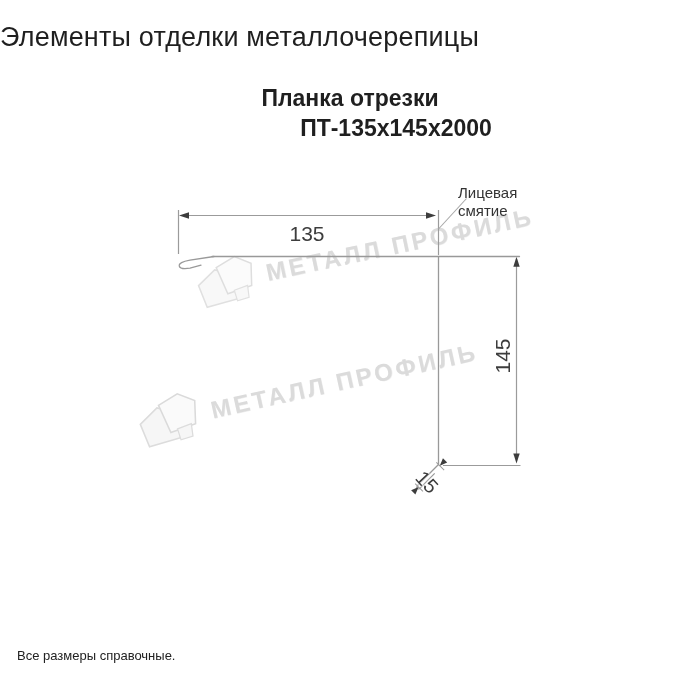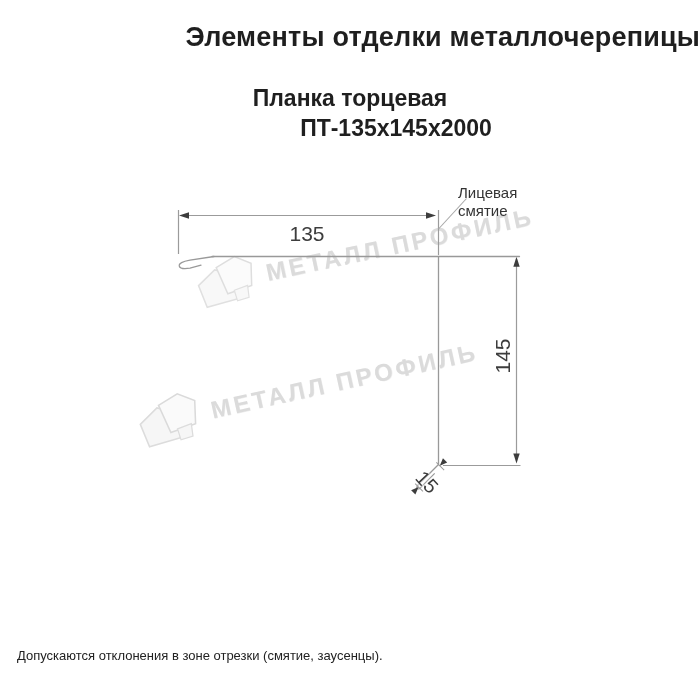--- a/index.html
+++ b/index.html
@@ -8,22 +8,22 @@
     position: relative;
     width: 700px; height: 700px;
     background: #ffffff;
     font-family: "Liberation Sans", "DejaVu Sans", sans-serif;
     overflow: hidden;
   }
   .abs { position: absolute; }
 
   .page-title {
     top: 22px; left: 0; width: 700px;
-    text-align: right;
-    font-size: 27px; font-weight: 700; color: #1f1f1f;
+    text-align: left;
+    font-size: 27px; font-weight: 400; color: #1f1f1f;
     letter-spacing: 0.2px;
   }
   .product-name {
     top: 85px; left: 0; width: 700px;
     text-align: center;
     font-size: 23px; font-weight: 700; color: #1f1f1f;
   }
   .product-code {
     top: 115px; left: 0; width: 700px;
     text-align: center;
@@ -65,21 +65,21 @@
 
   .footer-notes {
     left: 17px; top: 646px; width: 640px;
     font-size: 13px; line-height: 19px; color: #222222;
   }
 </style>
 </head>
 <body>
 
 <div class="abs page-title">Элементы отделки металлочерепицы</div>
-<div class="abs product-name">Планка торцевая</div>
+<div class="abs product-name">Планка отрезки</div>
 <div class="abs product-code">ПТ-135х145х2000</div>
 
 <div class="abs watermark watermark-a">
   <svg width="62" height="50" viewBox="0 0 62 50">
     <polygon points="2,23 21,11 39,19 37,44 6,46" fill="#f8f8f8" stroke="#e0e0e0" stroke-width="1.5"></polygon>
     <polygon points="23,9 43,2 58,12 54,34 29,37" fill="#fbfbfb" stroke="#dedede" stroke-width="1.5"></polygon>
     <polygon points="36,35 50,33 49,45 37,46" fill="#f8f8f8" stroke="#e0e0e0" stroke-width="1.2"></polygon>
   </svg>
   <span class="watermark-text">МЕТАЛЛ ПРОФИЛЬ</span>
 </div>
@@ -131,14 +131,14 @@
 <div class="abs dim-label dim-135">135</div>
 <div class="abs dim-label dim-145">145</div>
 <div class="abs dim-label dim-15">15</div>
 
 <div class="abs face-label">
   <div>Лицевая</div>
   <div>смятие</div>
 </div>
 
 <div class="abs footer-notes">
-  <div>Допускаются отклонения в зоне отрезки (смятие, заусенцы).</div>
+  <div>Все размеры справочные.</div>
 </div>
 
 </body></html>

